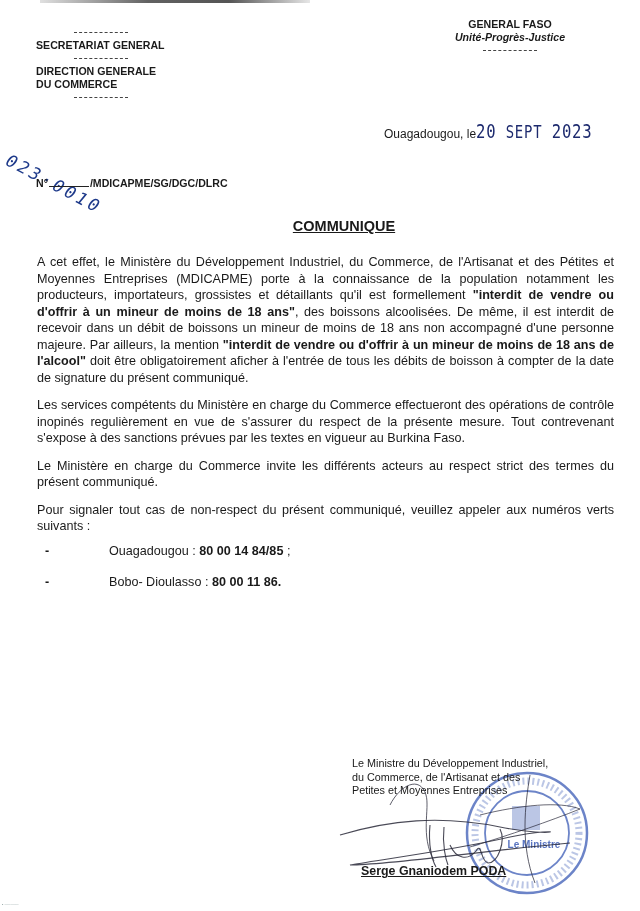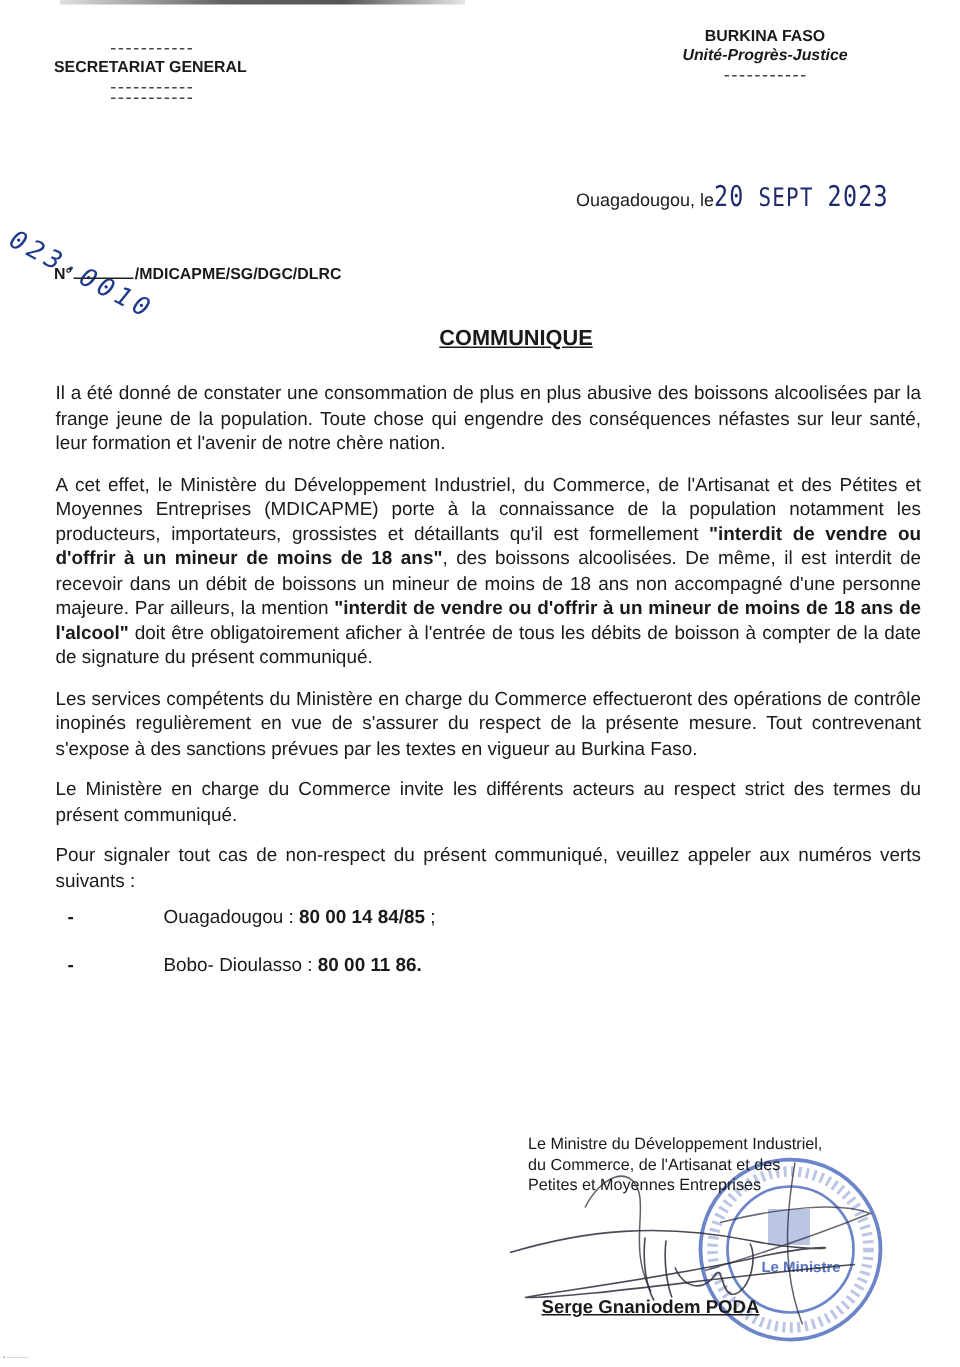--- a/index.html
+++ b/index.html
@@ -36,48 +36,51 @@
 </style>
 </head>
 <body>
 
 <div class="topbar"></div>
 
 <div class="hdr-left">
   <div class="sep"></div>
   <div>SECRETARIAT GENERAL</div>
   <div class="sep"></div>
+  <div class="blk">
+    <div>DIRECTION GENERALE</div>
+    <div>DU COMMERCE</div>
+  </div>
   <div class="sep"></div>
 </div>
 
 <div class="handwritten">023·0010</div>
 
 <div class="refnum">
   <span>N°</span><span class="blank"></span><span>/MDICAPME/SG/DGC/DLRC</span>
 </div>
 
 <div class="hdr-right">
-  <div class="country">BURKINA FASO</div>
+  <div class="country">GENERAL FASO</div>
   <div class="motto">Unité-Progrès-Justice</div>
   <div class="sep"></div>
 </div>
 
 <div class="place-date">
   <span>Ouagadougou, le</span>
   <span class="stamp-date">
     <span class="big">20</span>
     <span>SEPT</span>
     <span class="big">2023</span>
   </span>
 </div>
 
 <div class="title">COMMUNIQUE</div>
 
 <div class="body">
-  <p>Il a été donné de constater une consommation de plus en plus abusive des boissons alcoolisées par la frange jeune de la population. Toute chose qui engendre des conséquences néfastes sur leur santé, leur formation et l'avenir de notre chère nation.</p>
   <p><span>A cet effet, le Ministère du Développement Industriel, du Commerce, de l'Artisanat et des Pétites et Moyennes Entreprises (MDICAPME) porte à la connaissance de la population notamment les producteurs, importateurs, grossistes et détaillants qu'il est formellement </span><b>"interdit de vendre ou d'offrir à un mineur de moins de 18 ans"</b><span>, des boissons alcoolisées. De même, il est interdit de recevoir dans un débit de boissons un mineur de moins de 18 ans non accompagné d'une personne majeure. Par ailleurs, la mention </span><b>"interdit de vendre ou d'offrir à un mineur de moins de 18 ans de l'alcool"</b><span> doit être obligatoirement aficher à l'entrée de tous les débits de boisson  à compter de la date de signature du présent communiqué.</span></p>
   <p>Les services compétents du Ministère en charge du Commerce effectueront des opérations de contrôle inopinés regulièrement en vue de s'assurer du respect de la présente mesure. Tout contrevenant s'expose à des sanctions prévues par les textes en vigueur au Burkina Faso.</p>
   <p>Le Ministère en charge du Commerce invite les différents acteurs au respect strict des termes du présent communiqué.</p>
   <p style="margin-bottom:8px">Pour signaler tout cas de non-respect du présent communiqué, veuillez appeler aux numéros verts suivants :</p>
   <ul class="numbers">
     <li>
       <span class="dash">-</span>
       <span><span>Ouagadougou : </span><b>80 00 14 84/85</b><span> ;</span></span>
     </li>
     <li>

